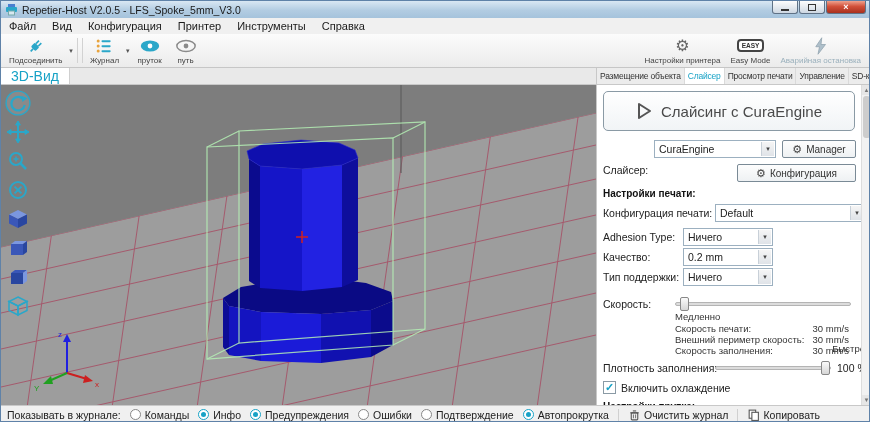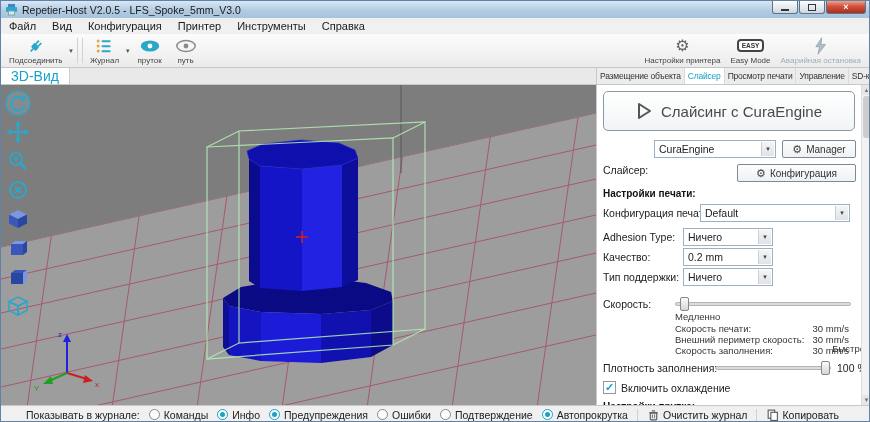--- a/index.html
+++ b/index.html
@@ -94,21 +94,21 @@
   .scrollbar { position:absolute; right:0; top:0; width:10px; height:320px;
     background:#f2f2f2; border-left:1px solid #ddd; }
   .sb-btn { height:10px; display:flex; align-items:center; justify-content:center;
     font-size:6px; color:#777; background:#e6e6e6; }
   .sb-btn.bottom { position:absolute; bottom:0; left:0; right:0; }
   .sb-thumb { position:absolute; top:11px; left:1px; width:7px; height:42px;
     background:#cdcdcd; border-radius:3px; }
   
   .statusbar { position:absolute; top:404px; left:0; width:100%; height:18px;
     background:#f0f0f0; border-top:1px solid #c8c8c8; display:flex; align-items:center;
-    font-size:10.5px; color:#222; padding:0 25px; gap:9px; }
+    font-size:10.5px; color:#222; padding:0 6px; gap:9px; }
   .toggle { display:flex; align-items:center; gap:4px; }
   .tg-circle { width:11px; height:11px; border-radius:50%; border:1px solid #888;
     background:#fff; position:relative; }
   .toggle.on .tg-circle { border-color:#17a2c6; }
   .toggle.on .tg-circle::after { content:""; position:absolute; left:2px; top:2px;
     width:5px; height:5px; border-radius:50%; background:#17a2c6; }
   .sb-sep { width:1px; height:12px; background:#d0d0d0; }
   .sb-action { display:flex; align-items:center; gap:3px; }
 </style>
 </head>
@@ -386,21 +386,21 @@
   </div>
 
   <div class="btn" style="left:140px; top:79px; width:119px;">
     <span class="gear-small">⚙</span>
     <span>Конфигурация</span>
   </div>
 
   <span class="hdr" style="left:6px; top:103px;">Настройки печати:</span>
 
   <span class="lbl" style="left:6px; top:122px;">Конфигурация печати:</span>
-  <div class="combo" style="left:103px; top:119px; width:150px;">
+  <div class="combo" style="left:118px; top:119px; width:150px;">
     <span>Default</span>
     <span class="arrow">▾</span>
   </div>
 
   <span class="lbl" style="left:6px; top:146px;">Adhesion Type:</span>
   <div class="combo" style="left:86px; top:143px; width:90px;">
     <span>Ничего</span>
     <span class="arrow">▾</span>
   </div>
 

